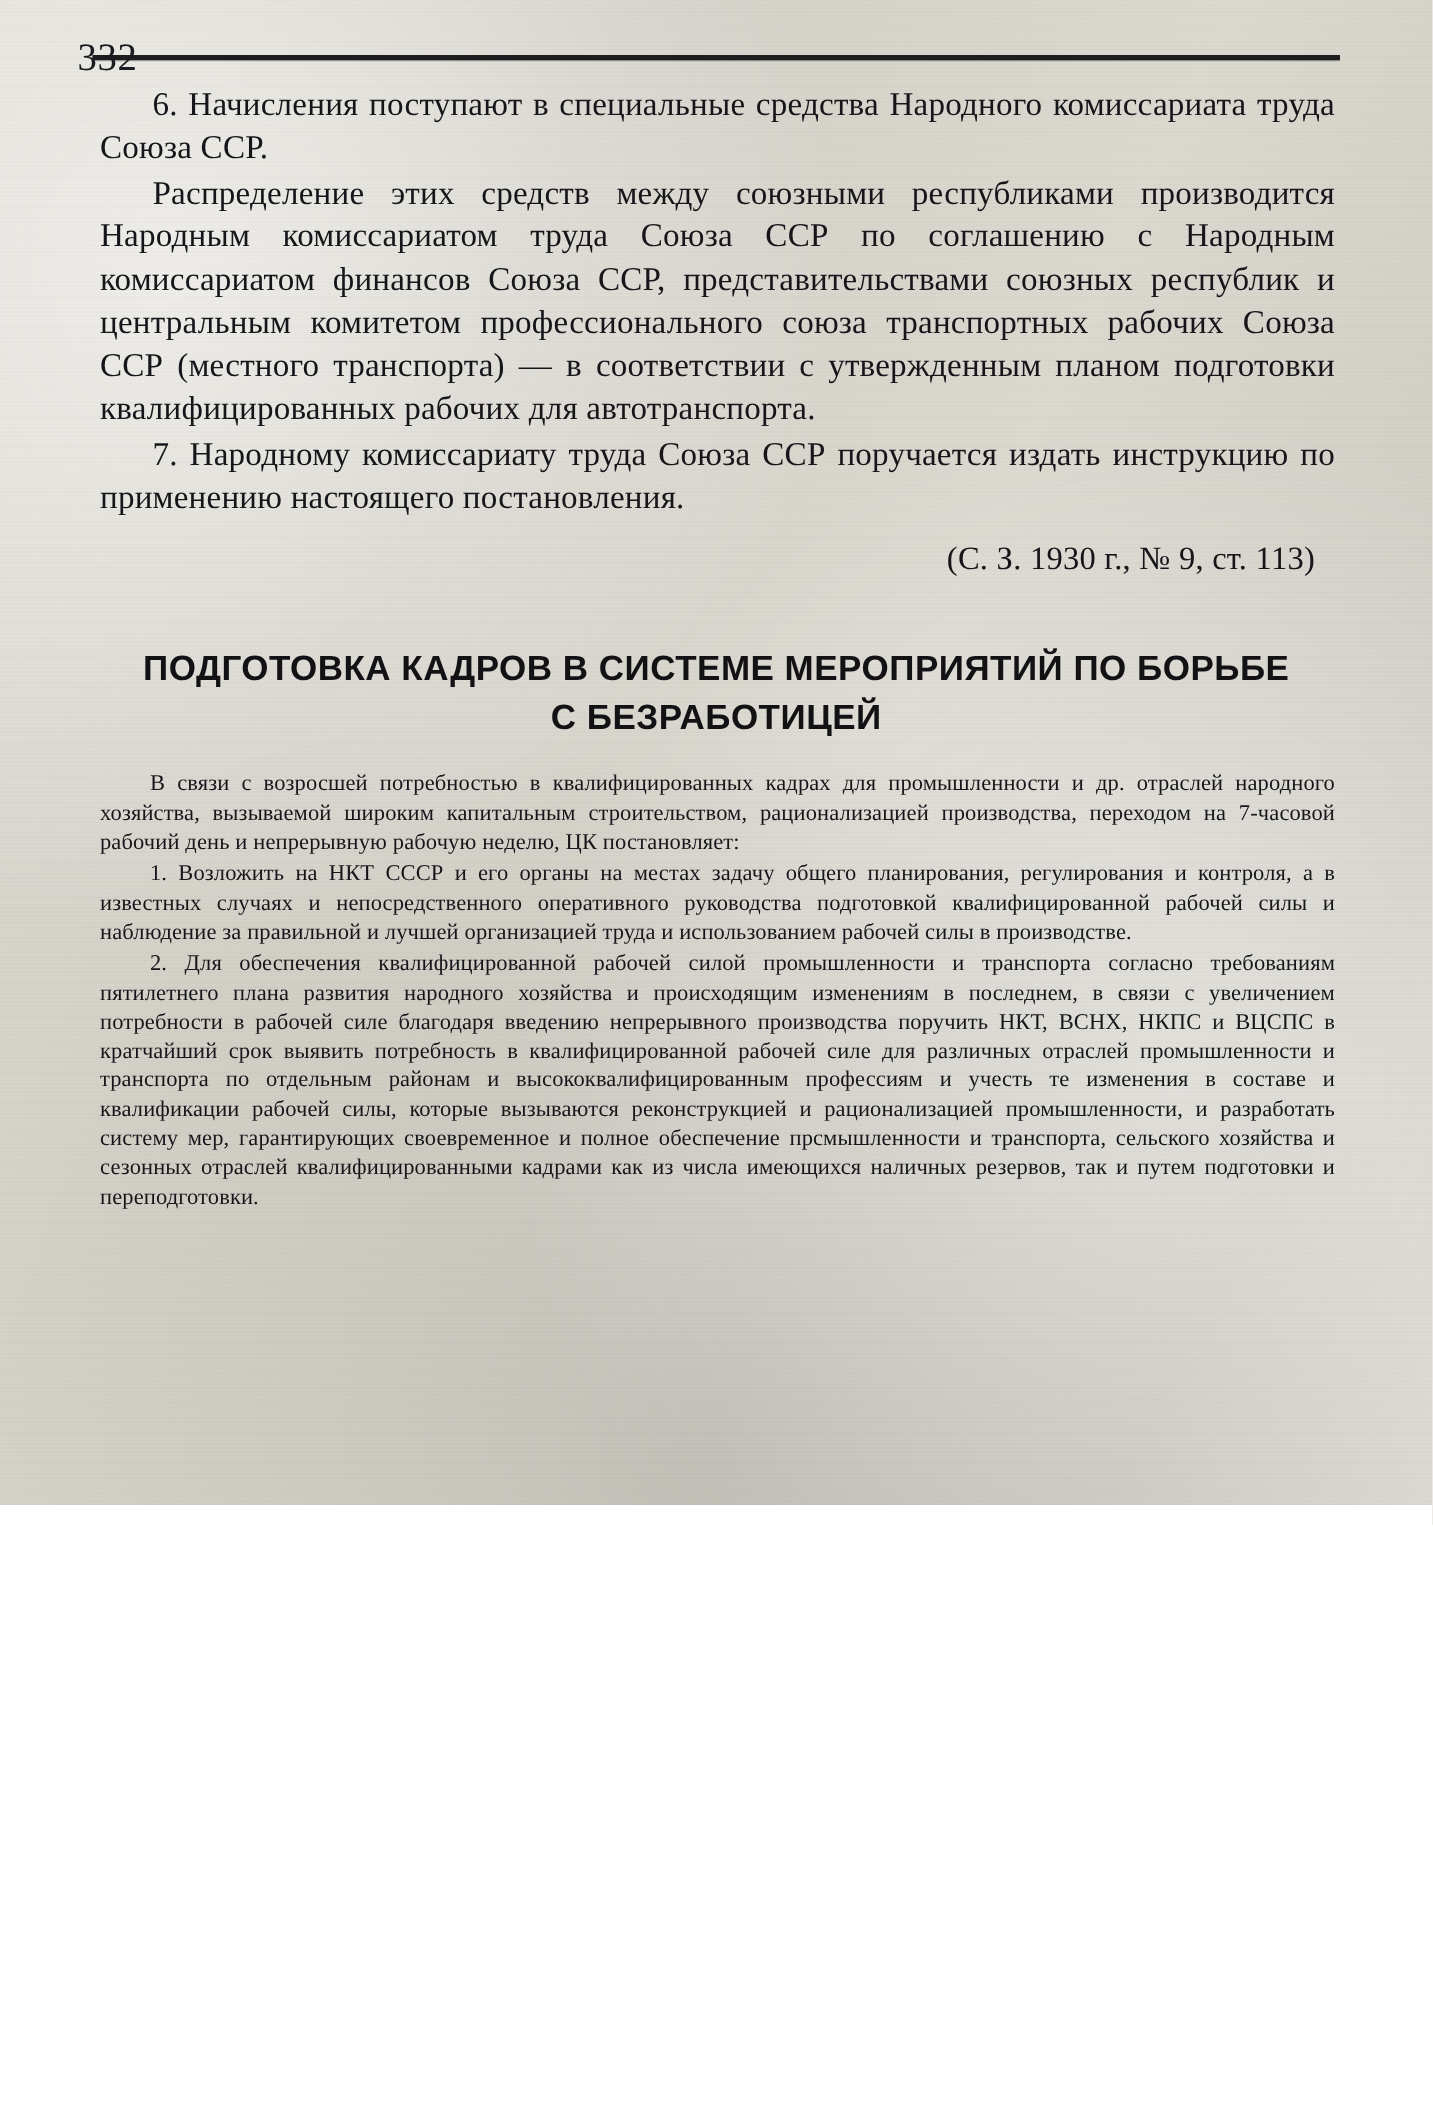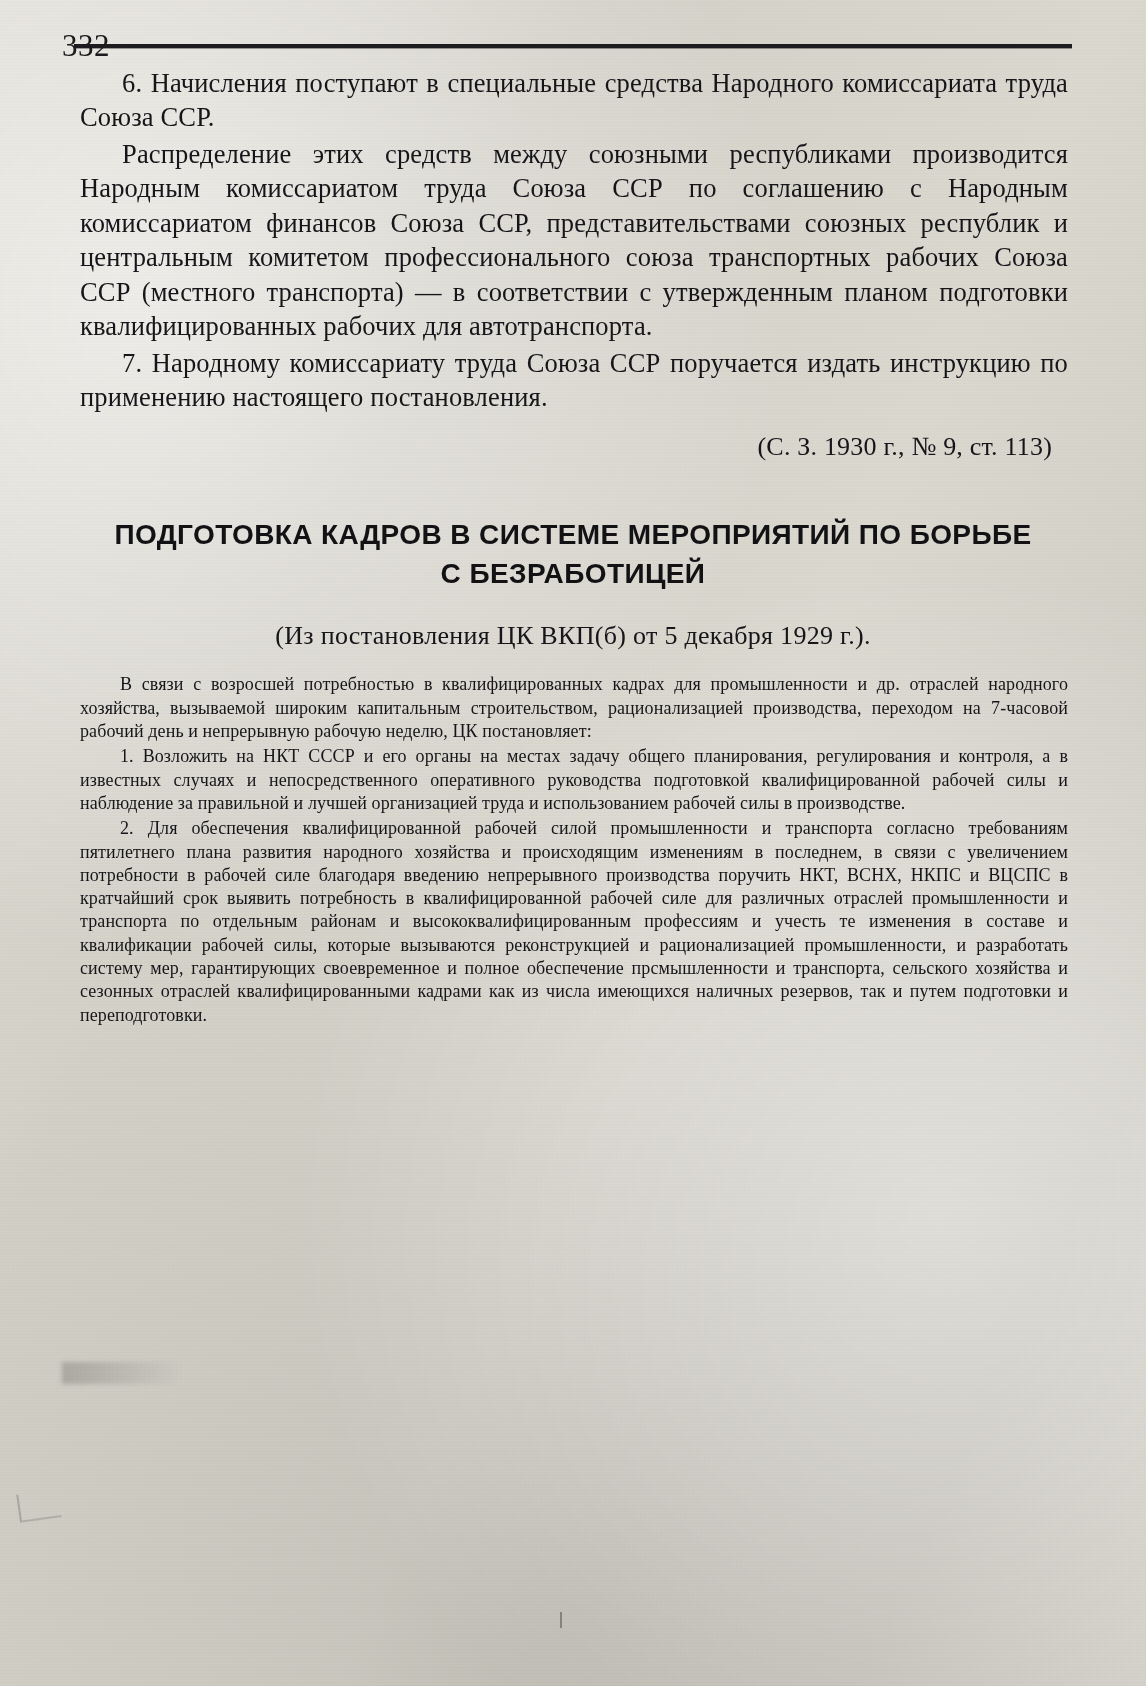--- a/index.html
+++ b/index.html
@@ -3,21 +3,21 @@
 <meta charset="utf-8">
 <style>
   html, body {
     margin: 0;
     padding: 0;
     background: #ffffff;
   }
   .page {
     position: relative;
     width: 1146px;
-    height: 1686px;
+    height: 1204px;
     margin: 0 auto;
     background: #d9d7d0;
     background-image:
       radial-gradient(circle at 12% 18%, rgba(255,255,255,0.55) 0%, rgba(255,255,255,0) 38%),
       radial-gradient(circle at 82% 72%, rgba(255,255,255,0.40) 0%, rgba(255,255,255,0) 42%),
       radial-gradient(circle at 50% 96%, rgba(120,118,110,0.25) 0%, rgba(120,118,110,0) 45%),
       linear-gradient(115deg, #dedbd3 0%, #d4d1c9 30%, #dbd8d0 58%, #cfccc4 85%, #d7d4cc 100%);
     overflow: hidden;
     font-family: "Liberation Serif", "DejaVu Serif", serif;
     color: #16161a;
@@ -164,21 +164,20 @@
     <div class="rule"></div>
 
     <div class="body">
       <p class="para">6. Начисления поступают в специальные средства Народного комиссариата труда Союза ССР.</p>
       <p class="para">Распределение этих средств между союзными республиками производится Народным комиссариатом труда Союза ССР по соглашению с Народным комиссариатом финансов Союза ССР, представительствами союзных республик и центральным комитетом профессионального союза транспортных рабочих Союза ССР (местного транспорта) — в соответствии с утвержденным планом подготовки квалифицированных рабочих для автотранспорта.</p>
       <p class="para">7. Народному комиссариату труда Союза ССР поручается издать инструкцию по применению настоящего постановления.</p>
       <p class="citation">(С. З. 1930 г., № 9, ст. 113)</p>
     </div>
 
     <h2 class="section-heading">ПОДГОТОВКА КАДРОВ В СИСТЕМЕ МЕРОПРИЯТИЙ ПО БОРЬБЕ С БЕЗРАБОТИЦЕЙ</h2>
-    <p class="section-sub">(Из постановления ЦК ВКП(б) от 5 декабря 1929 г.).</p>
 
     <div class="body2">
       <p class="para">В связи с возросшей потребностью в квалифицированных кадрах для промышленности и др. отраслей народного хозяйства, вызываемой широким капитальным строительством, рационализацией производства, переходом на 7-часовой рабочий день и непрерывную рабочую неделю, ЦК постановляет:</p>
       <p class="para">1. Возложить на НКТ СССР и его органы на местах задачу общего планирования, регулирования и контроля, а в известных случаях и непосредственного оперативного руководства подготовкой квалифицированной рабочей силы и наблюдение за правильной и лучшей организацией труда и использованием рабочей силы в производстве.</p>
       <p class="para">2. Для обеспечения квалифицированной рабочей силой промышленности и транспорта согласно требованиям пятилетнего плана развития народного хозяйства и происходящим изменениям в последнем, в связи с увеличением потребности в рабочей силе благодаря введению непрерывного производства поручить НКТ, ВСНХ, НКПС и ВЦСПС в кратчайший срок выявить потребность в квалифицированной рабочей силе для различных отраслей промышленности и транспорта по отдельным районам и высококвалифицированным профессиям и учесть те изменения в составе и квалификации рабочей силы, которые вызываются реконструкцией и рационализацией промышленности, и разработать систему мер, гарантирующих своевременное и полное обеспечение прсмышленности и транспорта, сельского хозяйства и сезонных отраслей квалифицированными кадрами как из числа имеющихся наличных резервов, так и путем подготовки и переподготовки.</p>
     </div>
 
     <div class="smudge"></div>
   </div>
 

